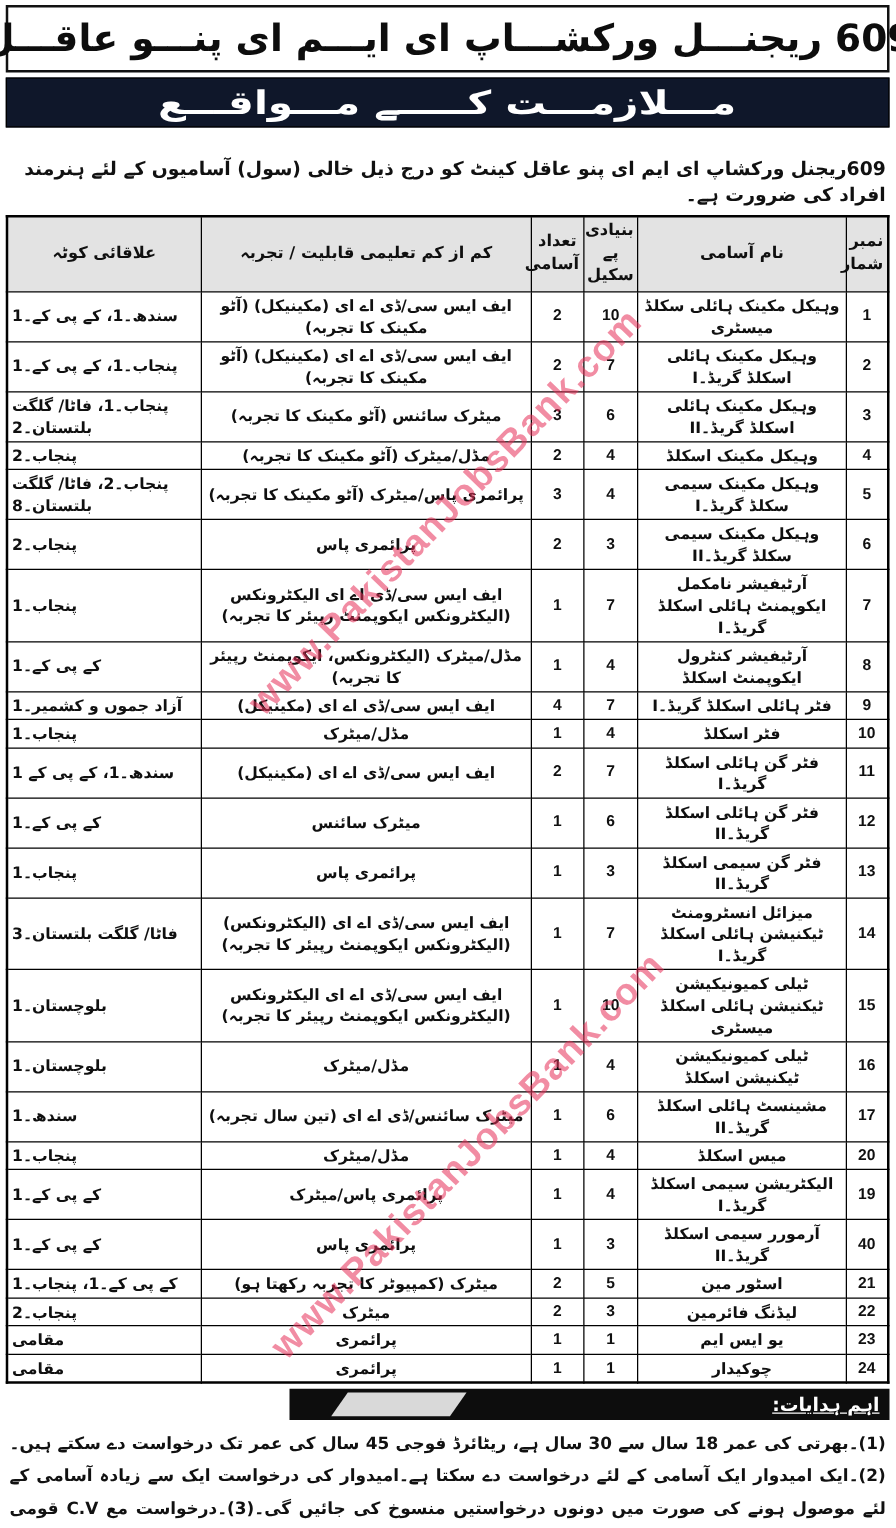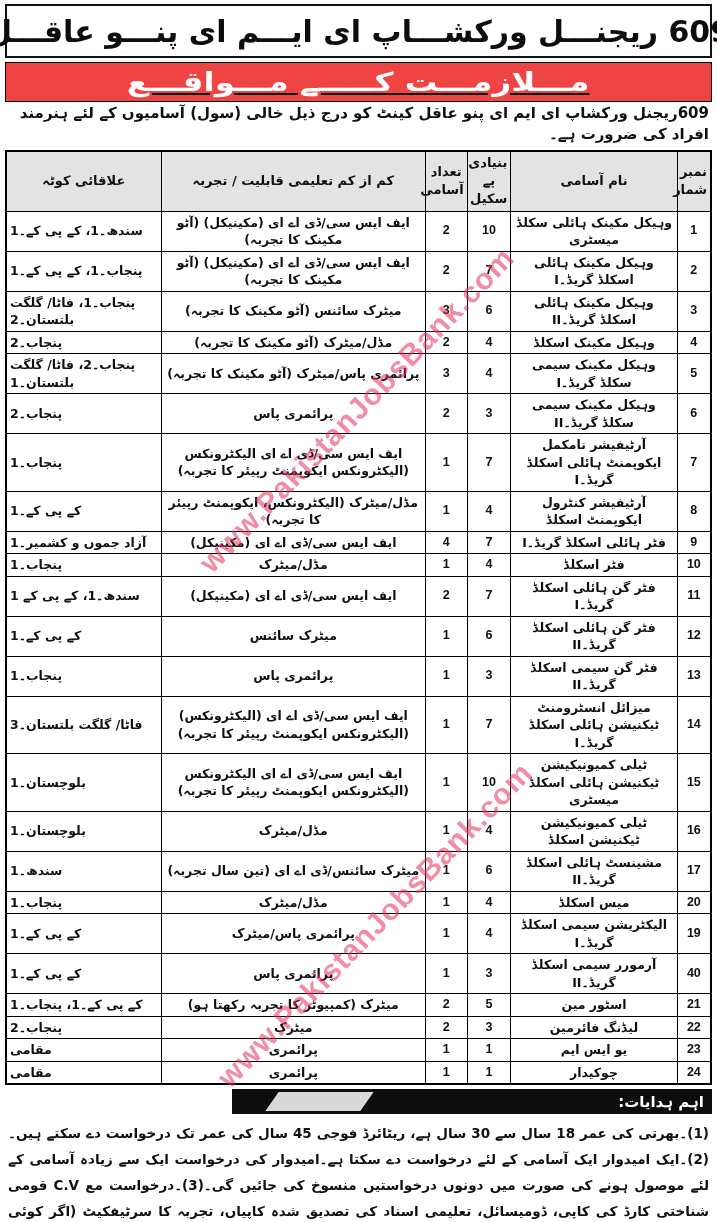--- a/index.html
+++ b/index.html
@@ -13,33 +13,32 @@
   
   .title-box {
     margin:4px 5px 0 5px; border:2px solid #111; height:54px;
     display:flex; align-items:center; justify-content:center;
     font-size:30px; font-weight:bold; color:#0d0d0d; letter-spacing:0;
     white-space:nowrap;
   }
 
   
   .banner {
-    margin:4px 5px 0 5px; background:#ef4444; height:40px;
+    margin:4px 5px 0 5px; background:#0f172a; height:40px;
     display:flex; align-items:center; justify-content:center;
     border:1px solid #000;
-    text-decoration:underline;
   }
   .banner span {
     color:#ffffff; font-size:26px; font-weight:bold; white-space:nowrap;
     transform:scaleX(1.25); display:inline-block;
   }
 
   
   .intro {
-    padding:1px 8px 5px 8px; text-align:right; font-size:15px;
+    padding:23px 8px 5px 8px; text-align:right; font-size:15px;
     font-weight:bold; color:#111; line-height:1.4;
   }
 
   
   table.vac {
     width:707px; margin:0 5px; border-collapse:collapse; direction:rtl;
     border:2px solid #000; table-layout:fixed;
   }
   table.vac th, table.vac td {
     border:1.5px solid #000; padding:2px 3px; vertical-align:middle;
@@ -58,21 +57,21 @@
   td.pos  { text-align:center;margin-top:36px; }
   td.qual { text-align:center; }
   td.quota{ text-align:left; }
 
   
   .instr-bar {
     margin:4px 5px 0 0; margin-right:5px; margin-left:232px;
     background:#0d0d0d; height:25px; display:flex; align-items:center;
     justify-content:flex-start; padding:0 8px; position:relative; overflow:hidden;
   }
-  .instr-bar .label { color:#fff; font-size:15px; font-weight:bold; z-index:2; }
+  .instr-bar .label { color:#fff; font-size:15px; font-weight:bold; z-index:2;text-decoration:underline; }
   .instr-bar .slash {
     position:absolute; left:40px; top:3px; width:95px; height:19px;
     background:#d9d9d9; transform:skewX(-35deg);
   }
   .instr-body {
     padding:6px 8px 0 8px; text-align:justify; direction:rtl;
     font-size:13.5px; font-weight:bold; color:#111; line-height:26px;
   }
 
   
@@ -152,21 +151,21 @@
       <td class="qual">مڈل/میٹرک (آٹو مکینک کا تجربہ)</td>
       <td class="quota">پنجاب۔2</td>
     </tr>
 
     <tr>
       <td class="num">5</td>
       <td class="pos">وہیکل مکینک سیمی سکلڈ گریڈ۔I</td>
       <td class="num">4</td>
       <td class="num">3</td>
       <td class="qual">پرائمری پاس/میٹرک (آٹو مکینک کا تجربہ)</td>
-      <td class="quota">پنجاب۔2، فاٹا/ گلگت بلتستان۔1</td>
+      <td class="quota">پنجاب۔2، فاٹا/ گلگت بلتستان۔8</td>
     </tr>
 
     <tr>
       <td class="num">6</td>
       <td class="pos">وہیکل مکینک سیمی سکلڈ گریڈ۔II</td>
       <td class="num">3</td>
       <td class="num">2</td>
       <td class="qual">پرائمری پاس</td>
       <td class="quota">پنجاب۔2</td>
     </tr>

